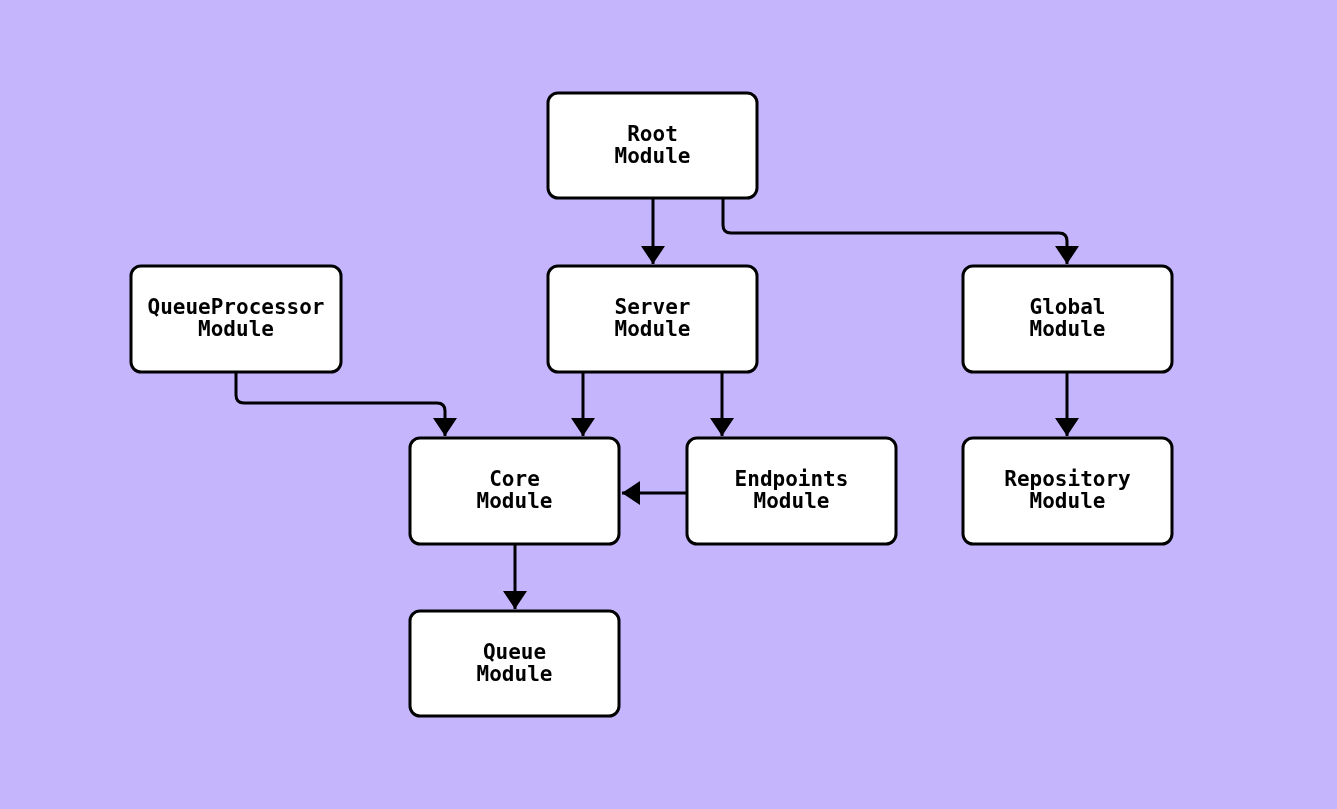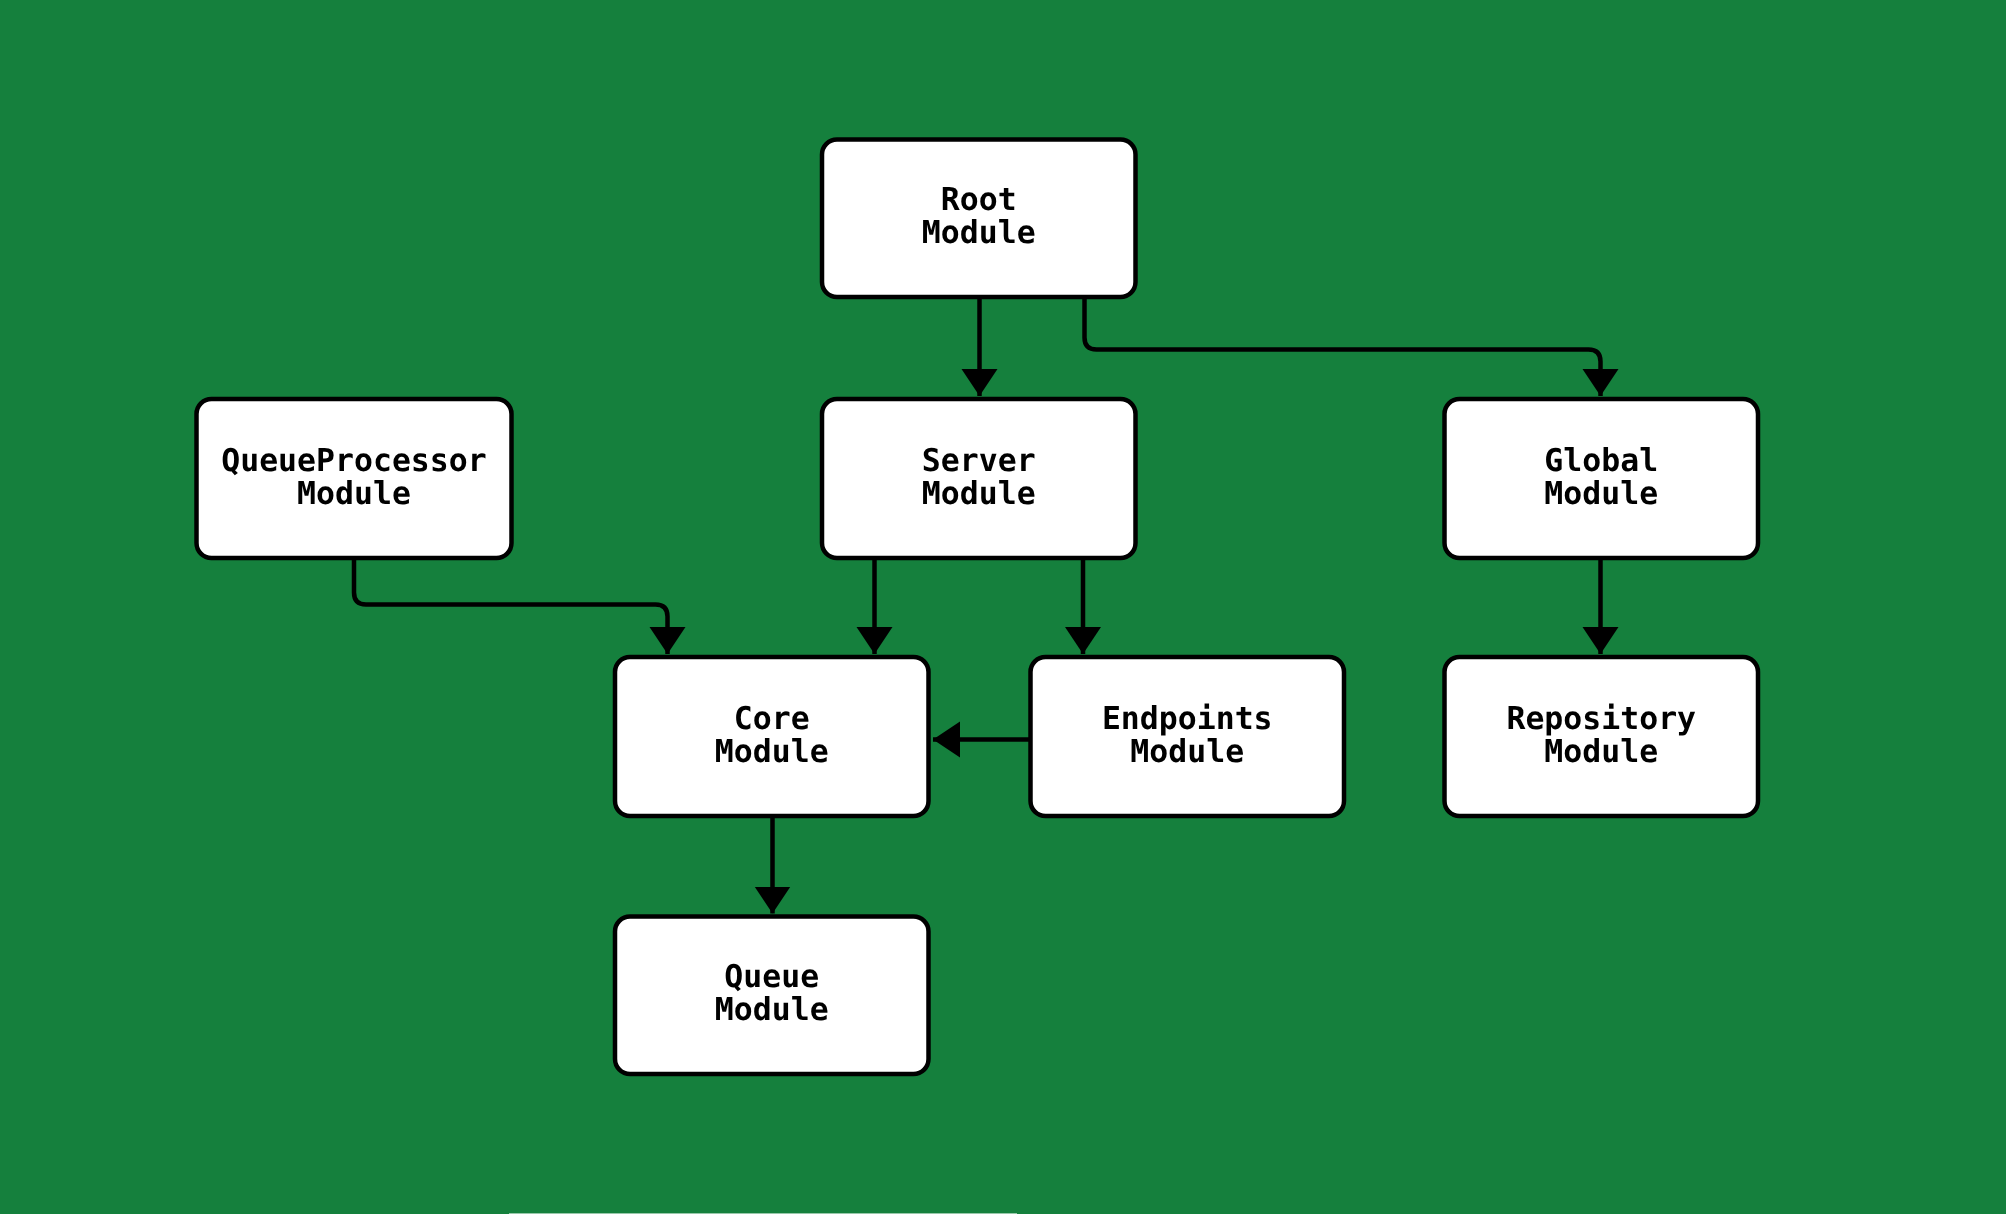--- a/index.html
+++ b/index.html
@@ -4,21 +4,21 @@
 <style>
   html, body {
     margin: 0;
     padding: 0;
     background: #ffffff;
   }
   #canvas {
     position: relative;
     width: 1337px;
     height: 809px;
-    background: #15803d;
+    background: #c4b5fd;
     overflow: hidden;
     font-family: "DejaVu Sans Mono", monospace;
   }
   svg text {
     font-family: "DejaVu Sans Mono", monospace;
     font-weight: bold;
     font-size: 21px;
     fill: #000000;
   }
   svg .node-box {

